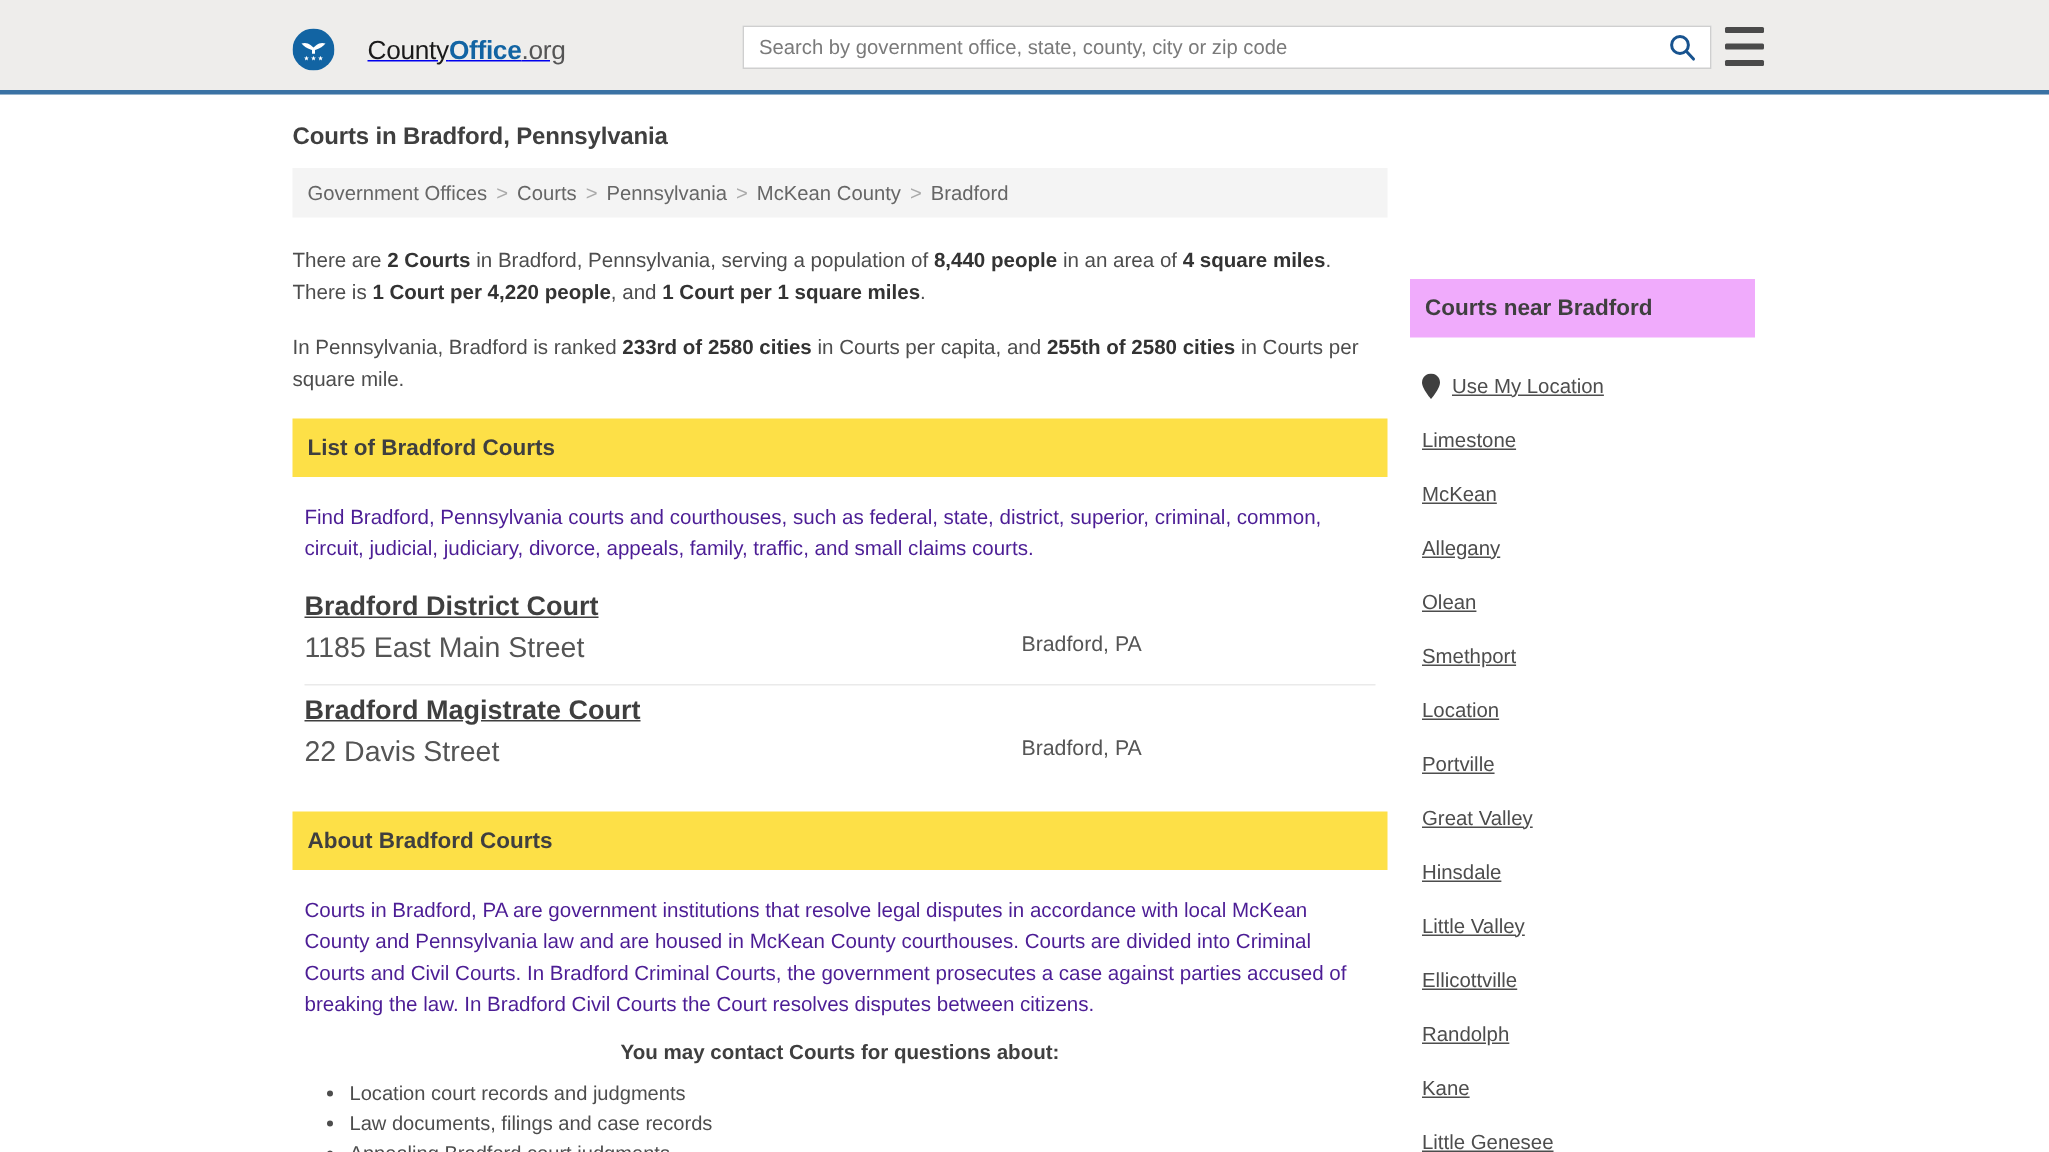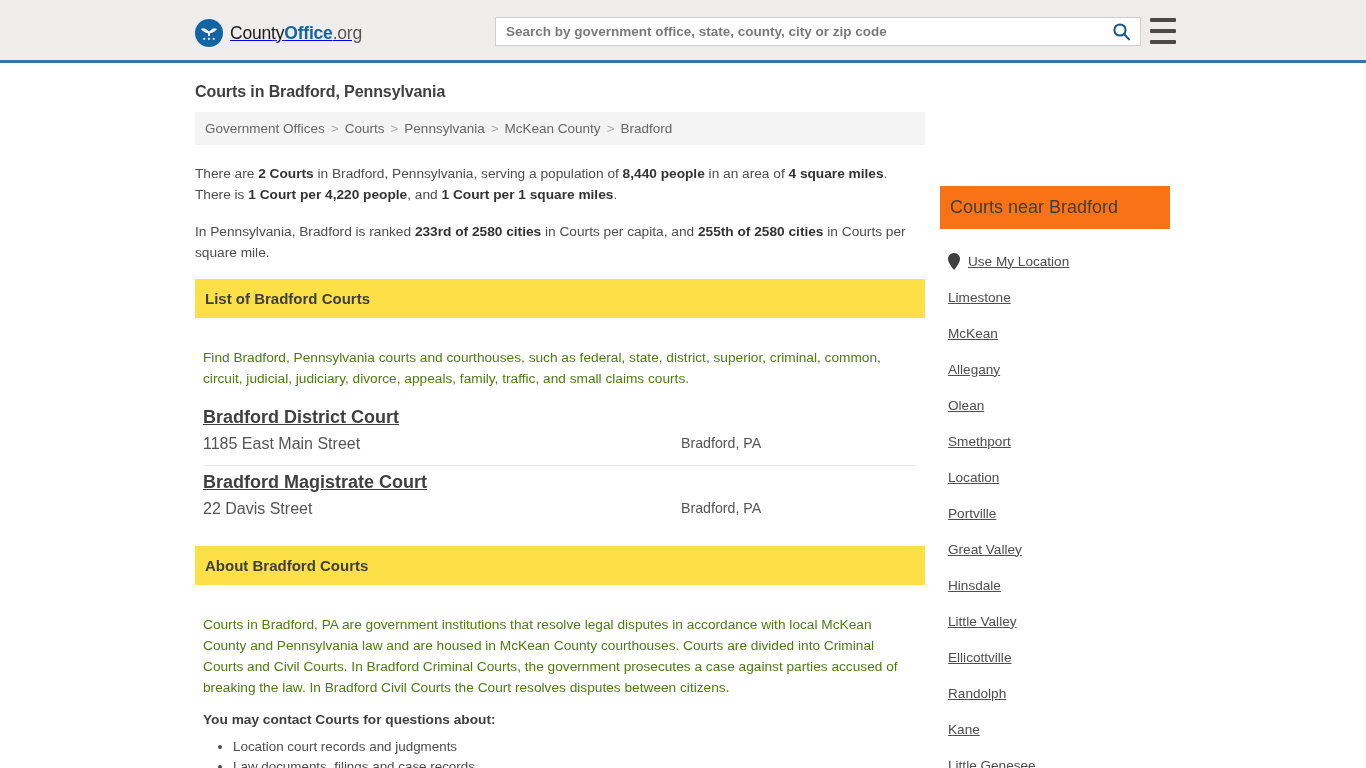--- a/index.html
+++ b/index.html
@@ -14,41 +14,41 @@
   
   #site-header {
     position: relative;
     height: 63px;
     background: #eeedeb;
     border-bottom: 3px solid #3a72a4;
   }
   #brand {
     position: absolute;
     left: 195px; top: 19px;
-    display: flex; align-items: center; gap: 7px;
+    display: flex; align-items: center; gap: 22px;
   }
   #brand-mark { width: 28px; height: 28px; display: block; }
   #brand-text {
     font-size: 17.5px; letter-spacing: -.2px; white-space: nowrap;
   }
   .bt-dark  { color: #1a1a1a; }
   .bt-blue  { color: #1264a3; font-weight: bold; }
   .bt-grey  { color: #555555; }
 
   #search-wrap {
     position: absolute; left: 495px; top: 17px;
     width: 646px; height: 29px;
     background: #ffffff; border: 1px solid #cfcfcf;
     display: flex; align-items: center;
   }
   #search-input {
     flex: 1 1 auto; height: 100%;
     border: 0; outline: none; background: transparent;
     padding: 0 10px; font-size: 13.5px;
-    font-family: "Liberation Sans", sans-serif; color: #ef4444; font-weight: bold;
+    font-family: "Liberation Sans", sans-serif; color: #ef4444;
   }
   #search-input::placeholder { color: #7a7a7a; }
   #search-btn {
     width: 38px; height: 100%; border: 0; background: transparent;
     cursor: pointer; display: flex; align-items: center; justify-content: center;
   }
   #menu-btn {
     position: absolute; left: 1150px; top: 18px;
     width: 26px; height: 26px; border: 0; background: transparent;
     cursor: pointer; padding: 0;
@@ -91,59 +91,60 @@
 
   .section-head {
     background: #fde047;
     padding: 11px 10px;
     font-size: 15px; font-weight: bold; color: #3f3f3f;
     margin-top: 16px;
   }
 
   .section-body { padding: 16px 8px 0 8px; }
   .section-body p {
-    margin: 13px 0 12px 0;
-    font-size: 13.7px; line-height: 21px; color: #4d7c0f;
+    margin: 0 0 12px 0;
+    font-size: 13.7px; line-height: 21px; color: #4c1d95;
   }
 
   .court-row {
     padding: 6px 0 12px 0;
     border-bottom: 1px solid #eaeaea;
     position: relative;
     min-height: 56px;
   }
   .court-row:last-child { border-bottom: 0; }
   .court-name {
     display: inline-block;
     font-size: 18px; font-weight: bold; color: #3f3f3f;
     text-decoration: underline;
     margin: 0 0 7px 0;
   }
   .court-addr {
-    font-size: 16px; color: #555555;
+    font-size: 19px; color: #555555;
   }
   .court-city {
     position: absolute; left: 478px; top: 34px;
     font-size: 14.2px; color: #555555;
   }
 
   .contact-lead {
     font-size: 13.7px; font-weight: bold; color: #3f3f3f;
     margin: 14px 0 10px 0;
+    text-align: center;
   }
   .contact-list { margin: 0; padding: 0 0 0 30px; }
   .contact-list li {
     font-size: 13.4px; color: #4d4d4d; line-height: 20px;
   }
 
   
   #side-head {
-    background: #f97316;
+    background: #f0abfc;
     padding: 11px 10px;
-    font-size: 18px; font-weight: normal; color: #3f3f3f;
+    font-size: 15px; font-weight: bold; color: #3f3f3f;
   }
   #side-list { padding: 14px 8px 0 8px; }
   .side-link-row {
     display: flex; align-items: center; gap: 8px;
     height: 36px;
   }
   .side-link {
     font-size: 13.6px; color: #4d4d4d; text-decoration: underline;
   }
   .pin { width: 12px; height: 17px; display: block; flex: 0 0 auto; }

